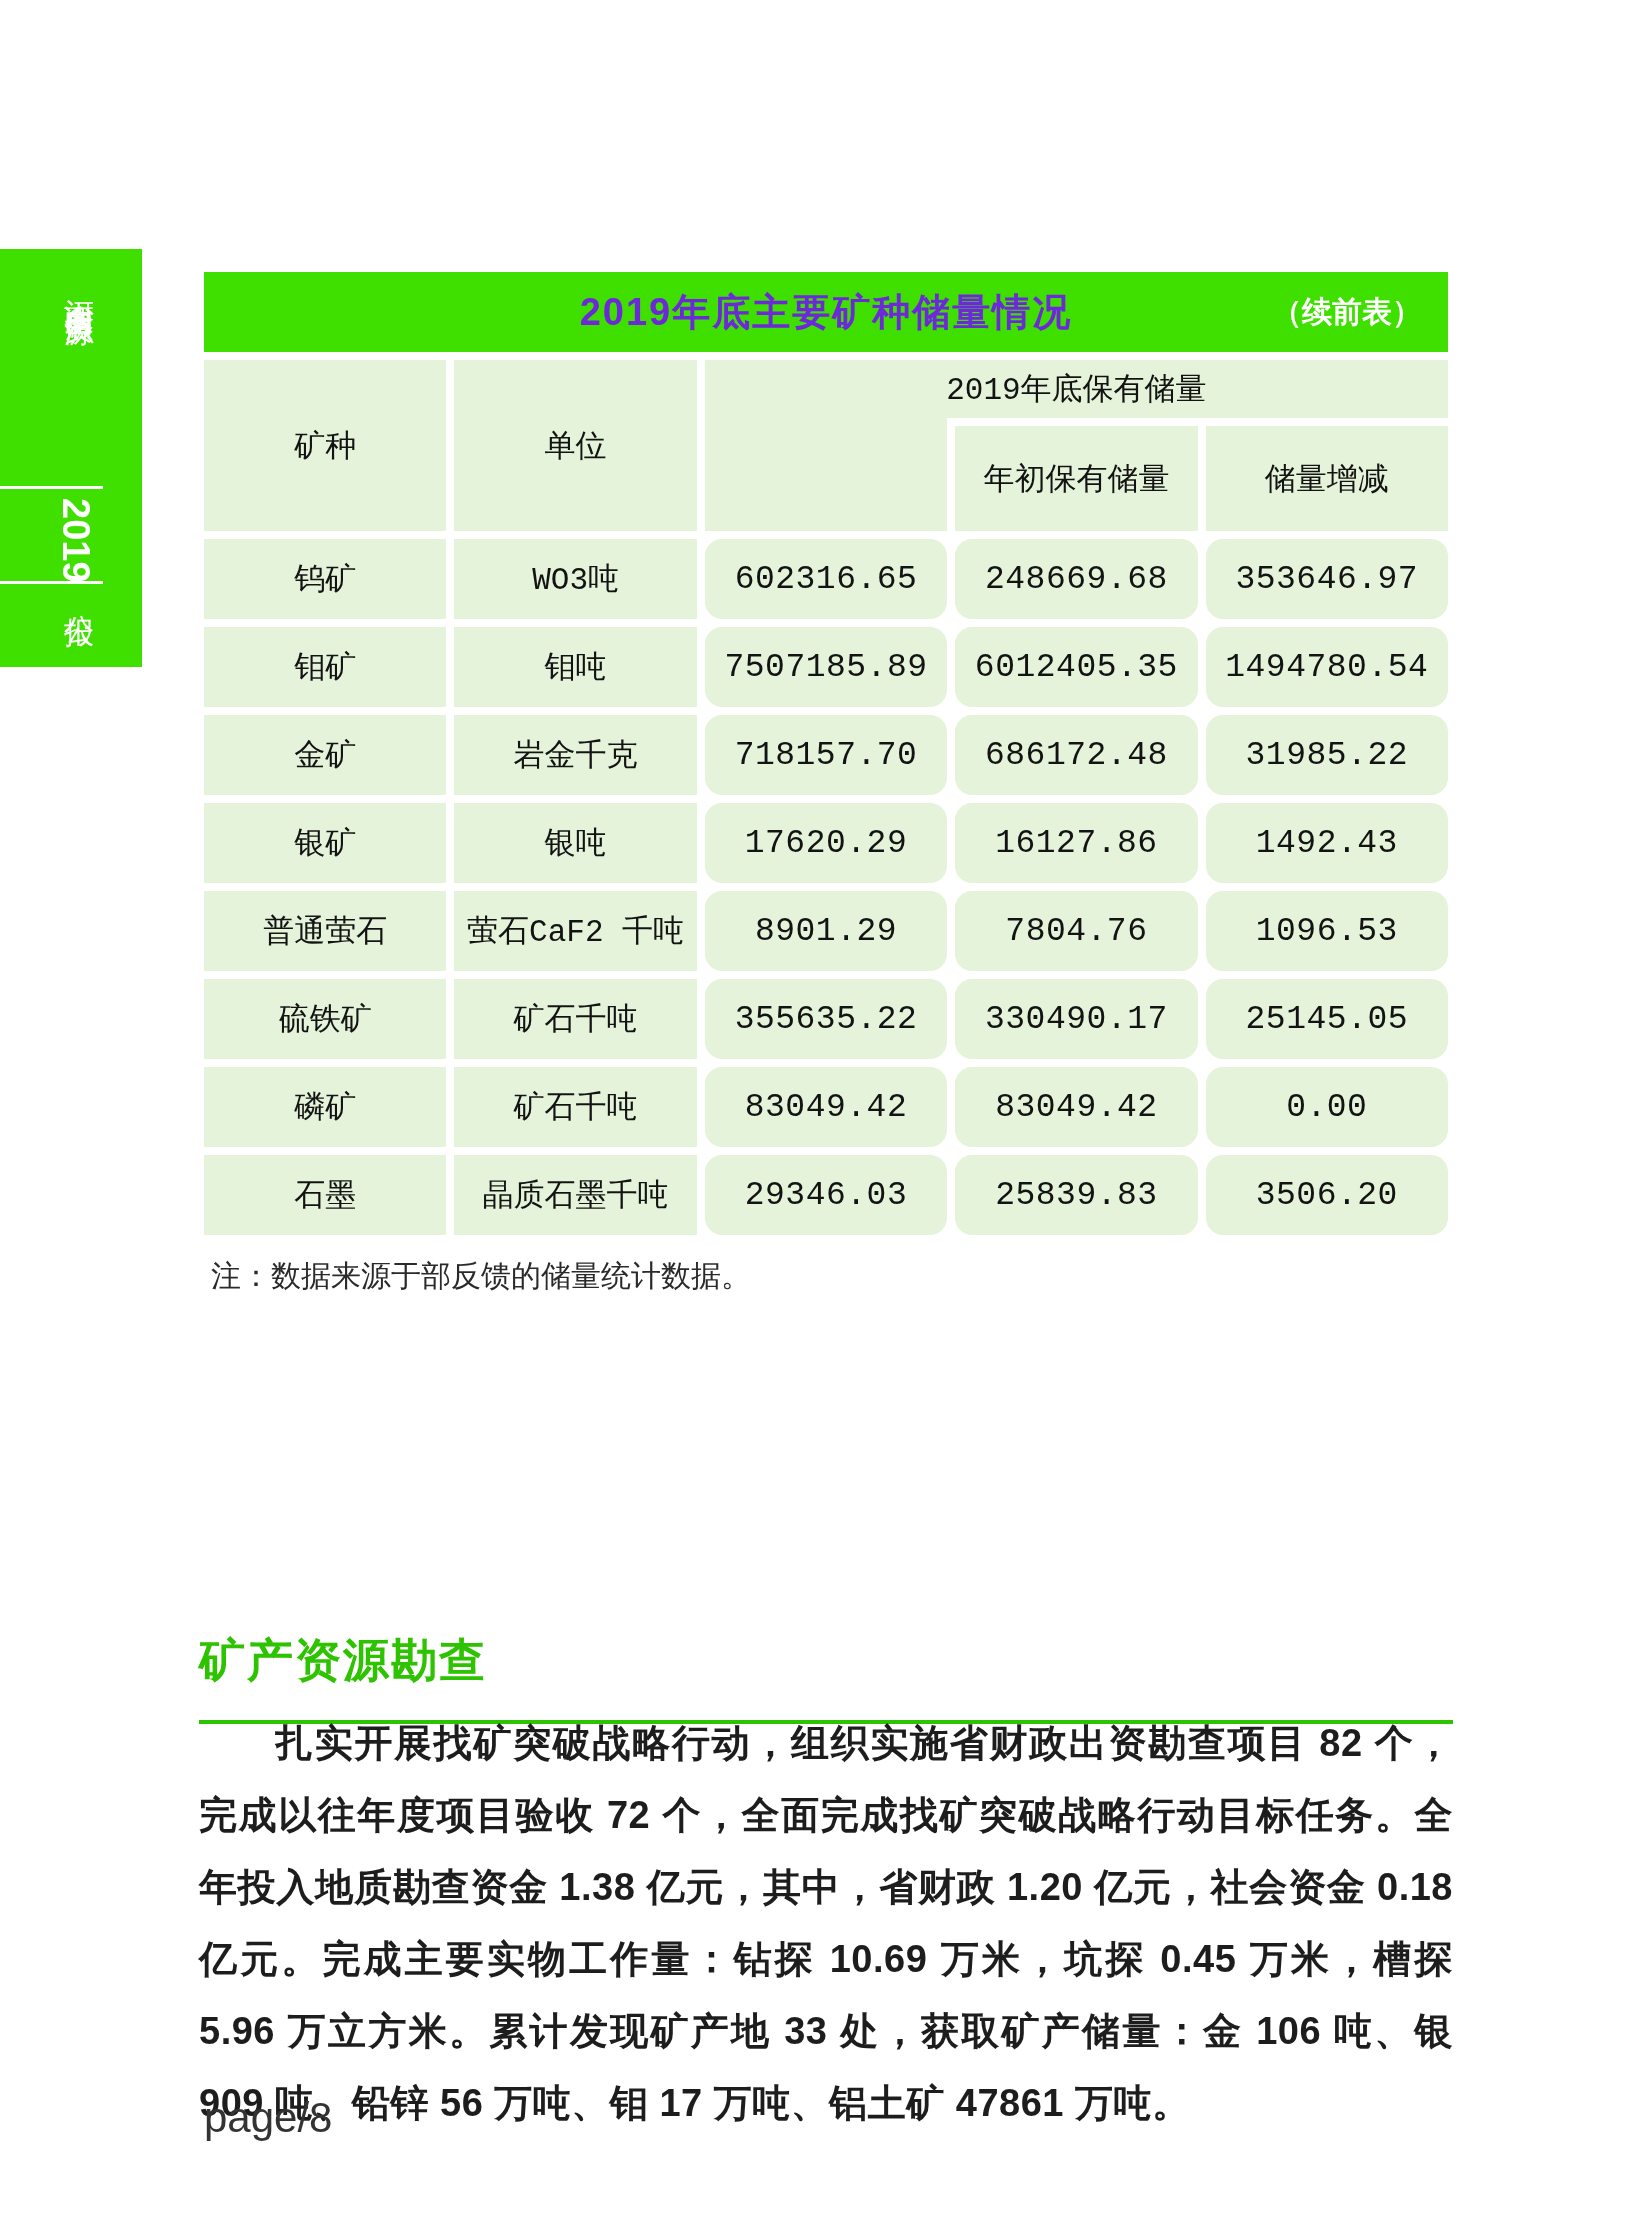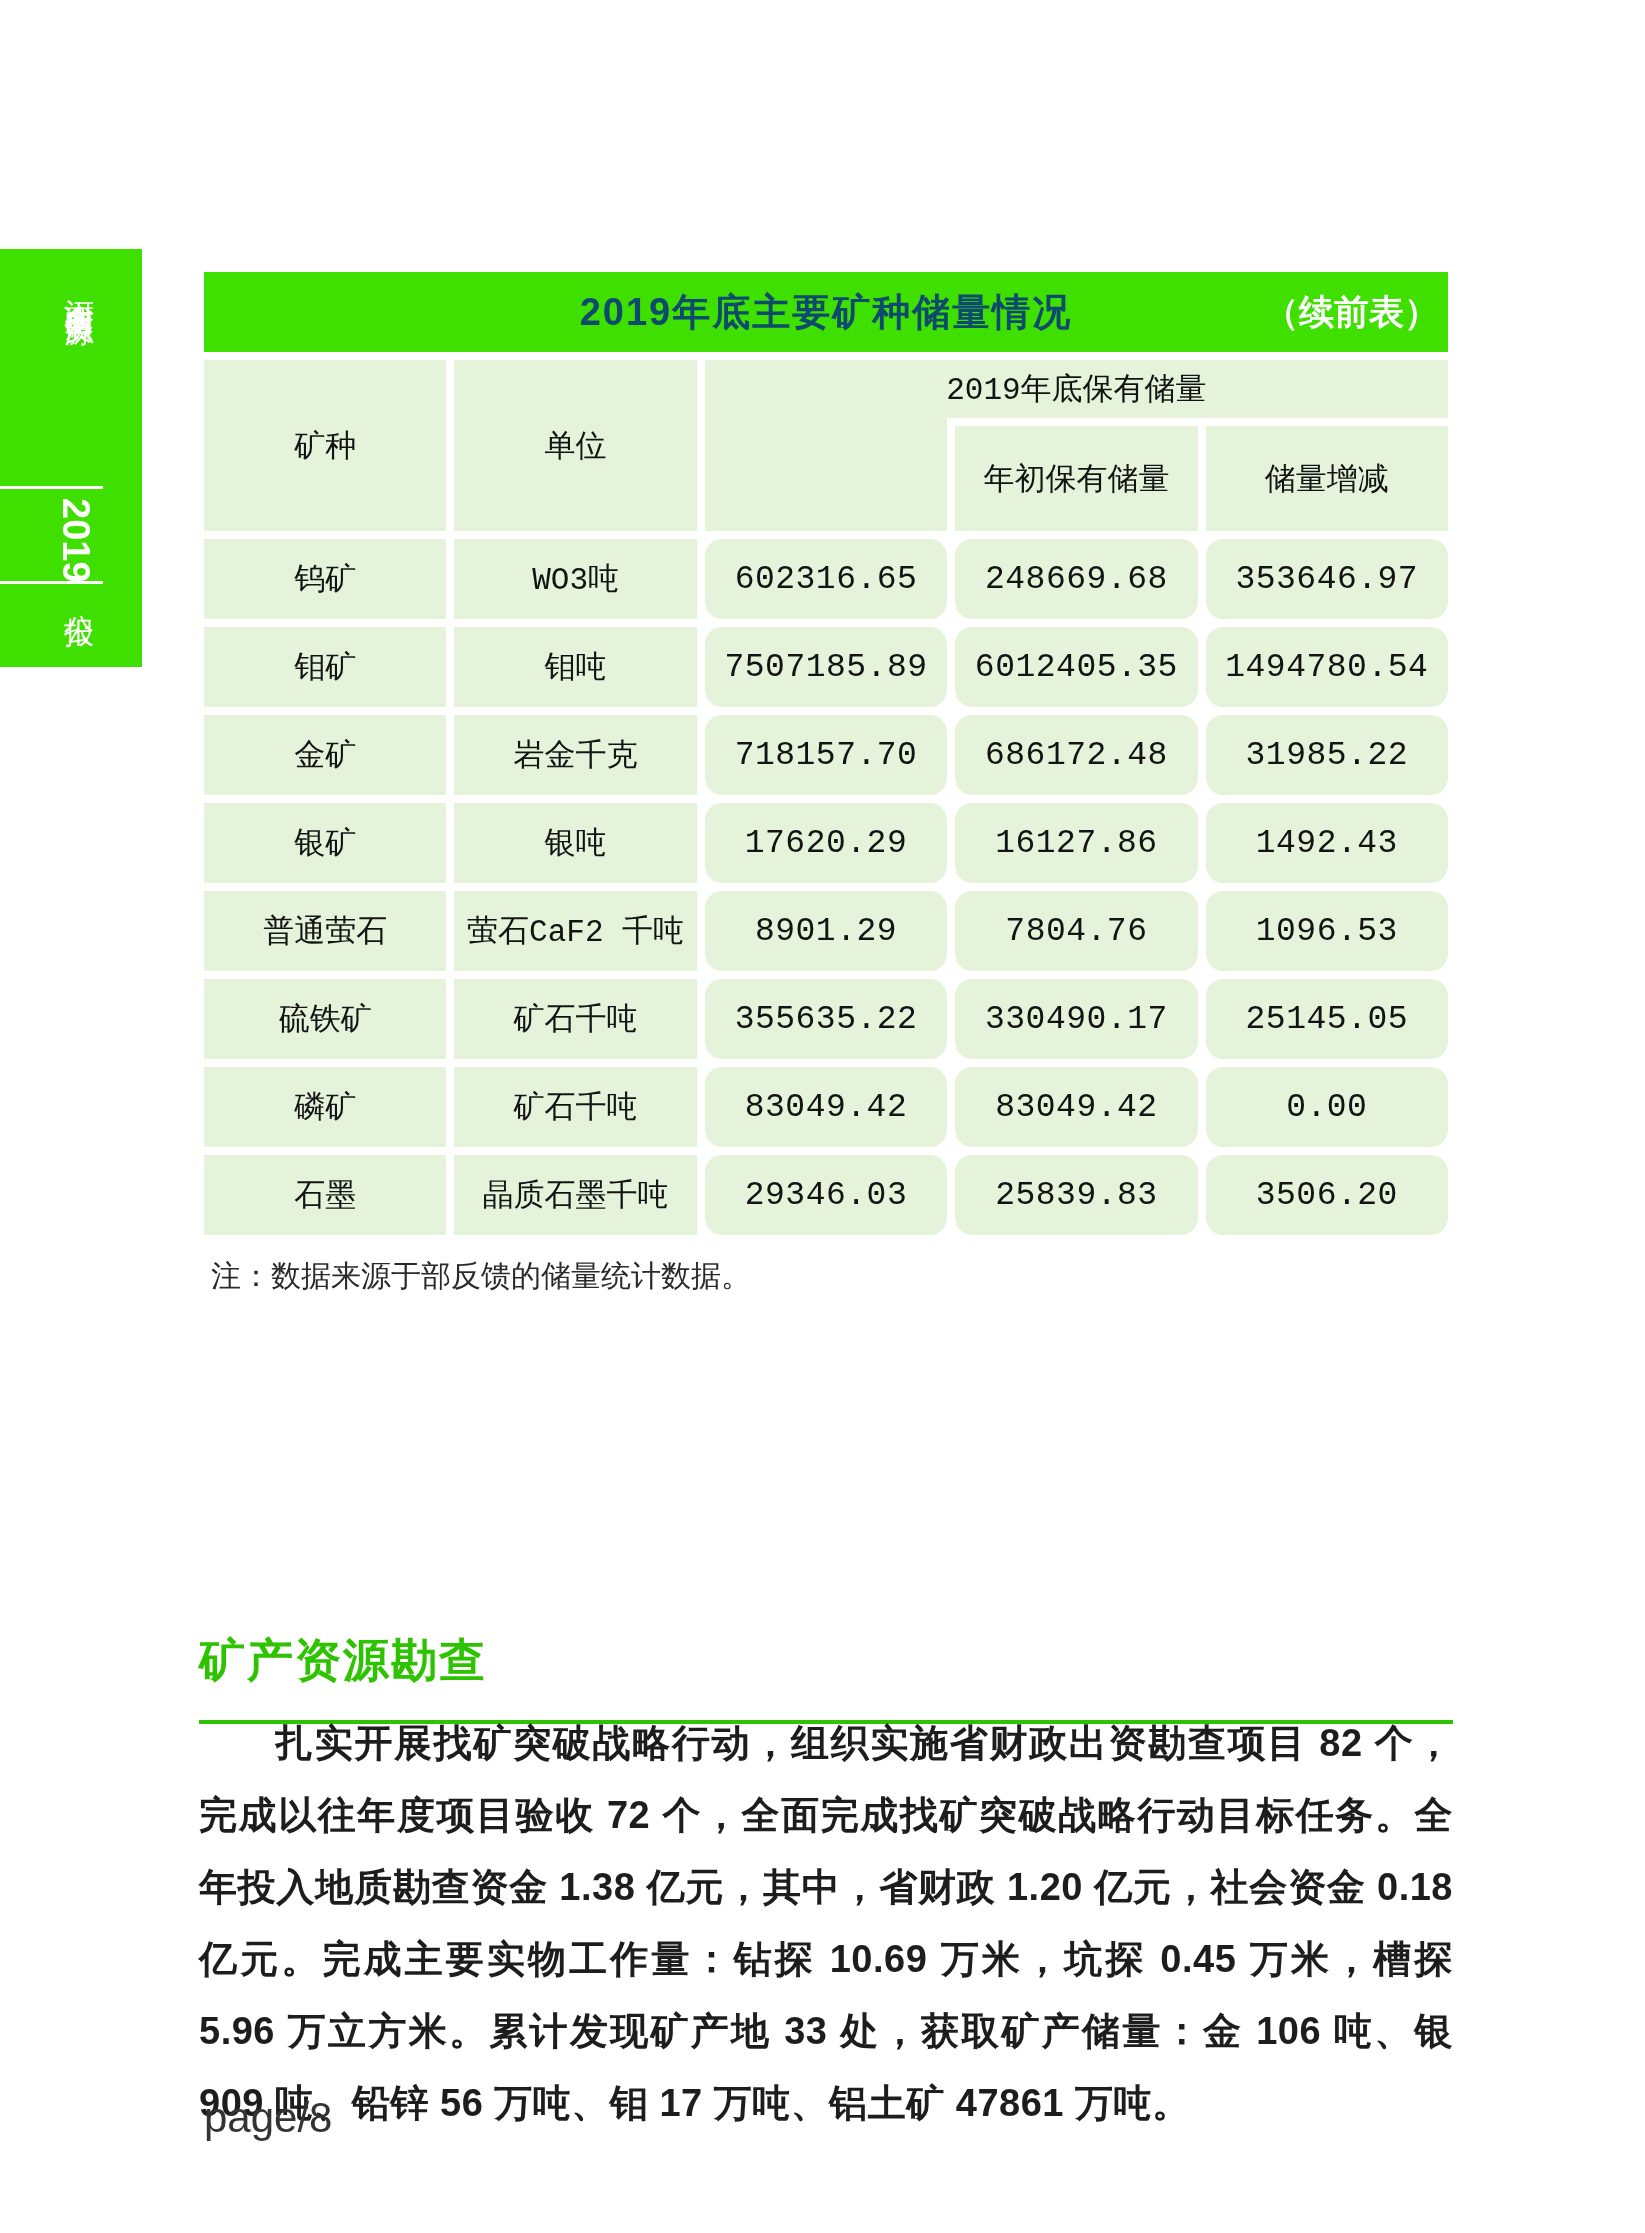--- a/index.html
+++ b/index.html
@@ -18,22 +18,22 @@
   .side-title{top:26px;left:58px;font-size:30px;letter-spacing:3px;}
   .side-year{top:249px;left:54px;font-size:38px;font-weight:700;}
   .side-gongbao{top:342px;left:58px;font-size:30px;letter-spacing:3px;}
   .side-rule{position:absolute;left:0;width:103px;height:3px;background:#fff;}
   .side-rule-1{top:237px;}
   .side-rule-2{top:332px;}
 
   
   .tablewrap{position:absolute;left:204px;top:272px;width:1244px;}
   .tbar{position:relative;height:80px;background:var(--green);display:flex;align-items:center;justify-content:center;}
-  .tbar-title{color:#0c4a6e;font-size:38px;font-weight:700;letter-spacing:2px;}
-  .tbar-suffix{position:absolute;right:9px;top:50%;transform:translateY(-50%);color:#fff;font-size:35px;font-weight:700;margin-left:42px;}
+  .tbar-title{color:#6d28d9;font-size:38px;font-weight:700;letter-spacing:2px;}
+  .tbar-suffix{position:absolute;right:26px;top:50%;transform:translateY(-50%);color:#fff;font-size:30px;font-weight:700;margin-left:42px;}
   .tgrid{margin-top:8px;display:grid;grid-template-columns:repeat(5,1fr);grid-template-rows:58px 105px repeat(8,80px);gap:8px;
          font-family:"Liberation Serif", serif;color:#131313;}
   .tcell{background:var(--cell);display:flex;align-items:center;justify-content:center;font-size:31px;text-align:center;font-family:Liberation Mono, monospace;}
   .tnum{font-size:33px;letter-spacing:0.5px;border-radius:17px;}
   .hd-mineral{grid-column:1;grid-row:1/3;}
   .hd-unit{grid-column:2;grid-row:1/3;}
   .hd-yearend{grid-column:3/6;grid-row:1;}
   .hd-spacer{grid-column:3;grid-row:2;box-shadow:0 -9px 0 0 var(--cell);}
   .hd-yearstart{grid-column:4;grid-row:2;}
   .hd-change{grid-column:5;grid-row:2;}

